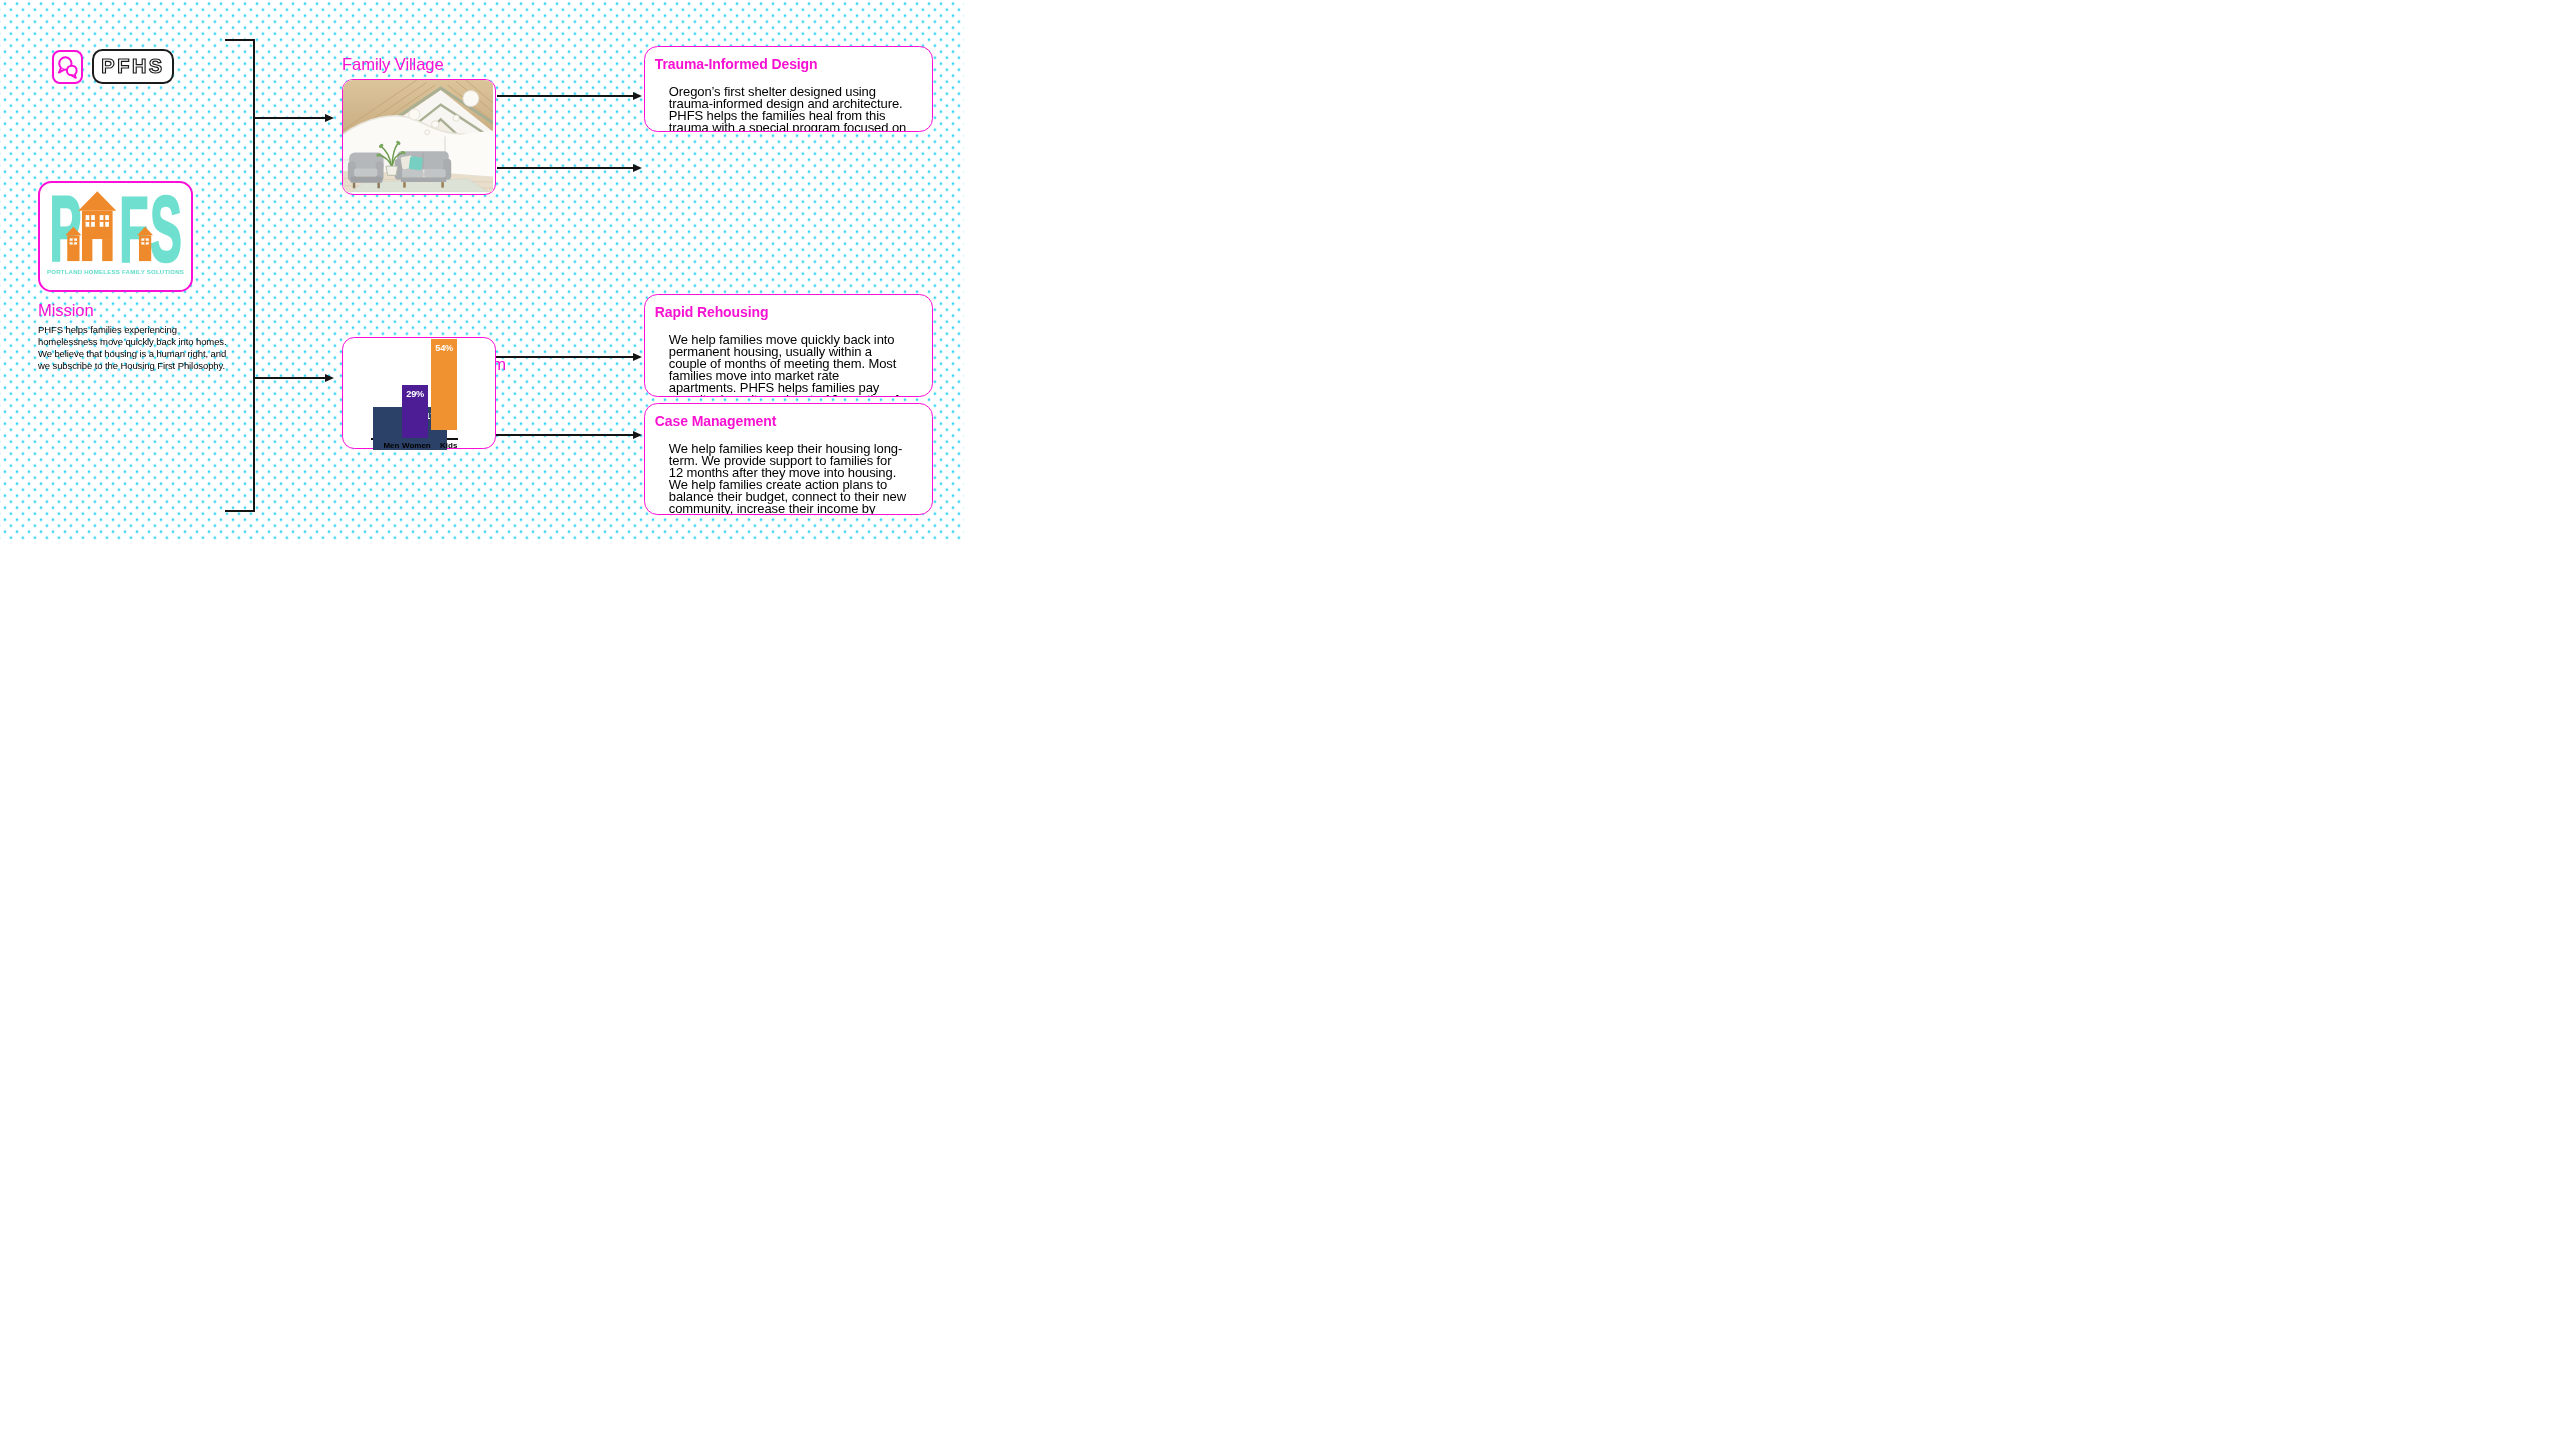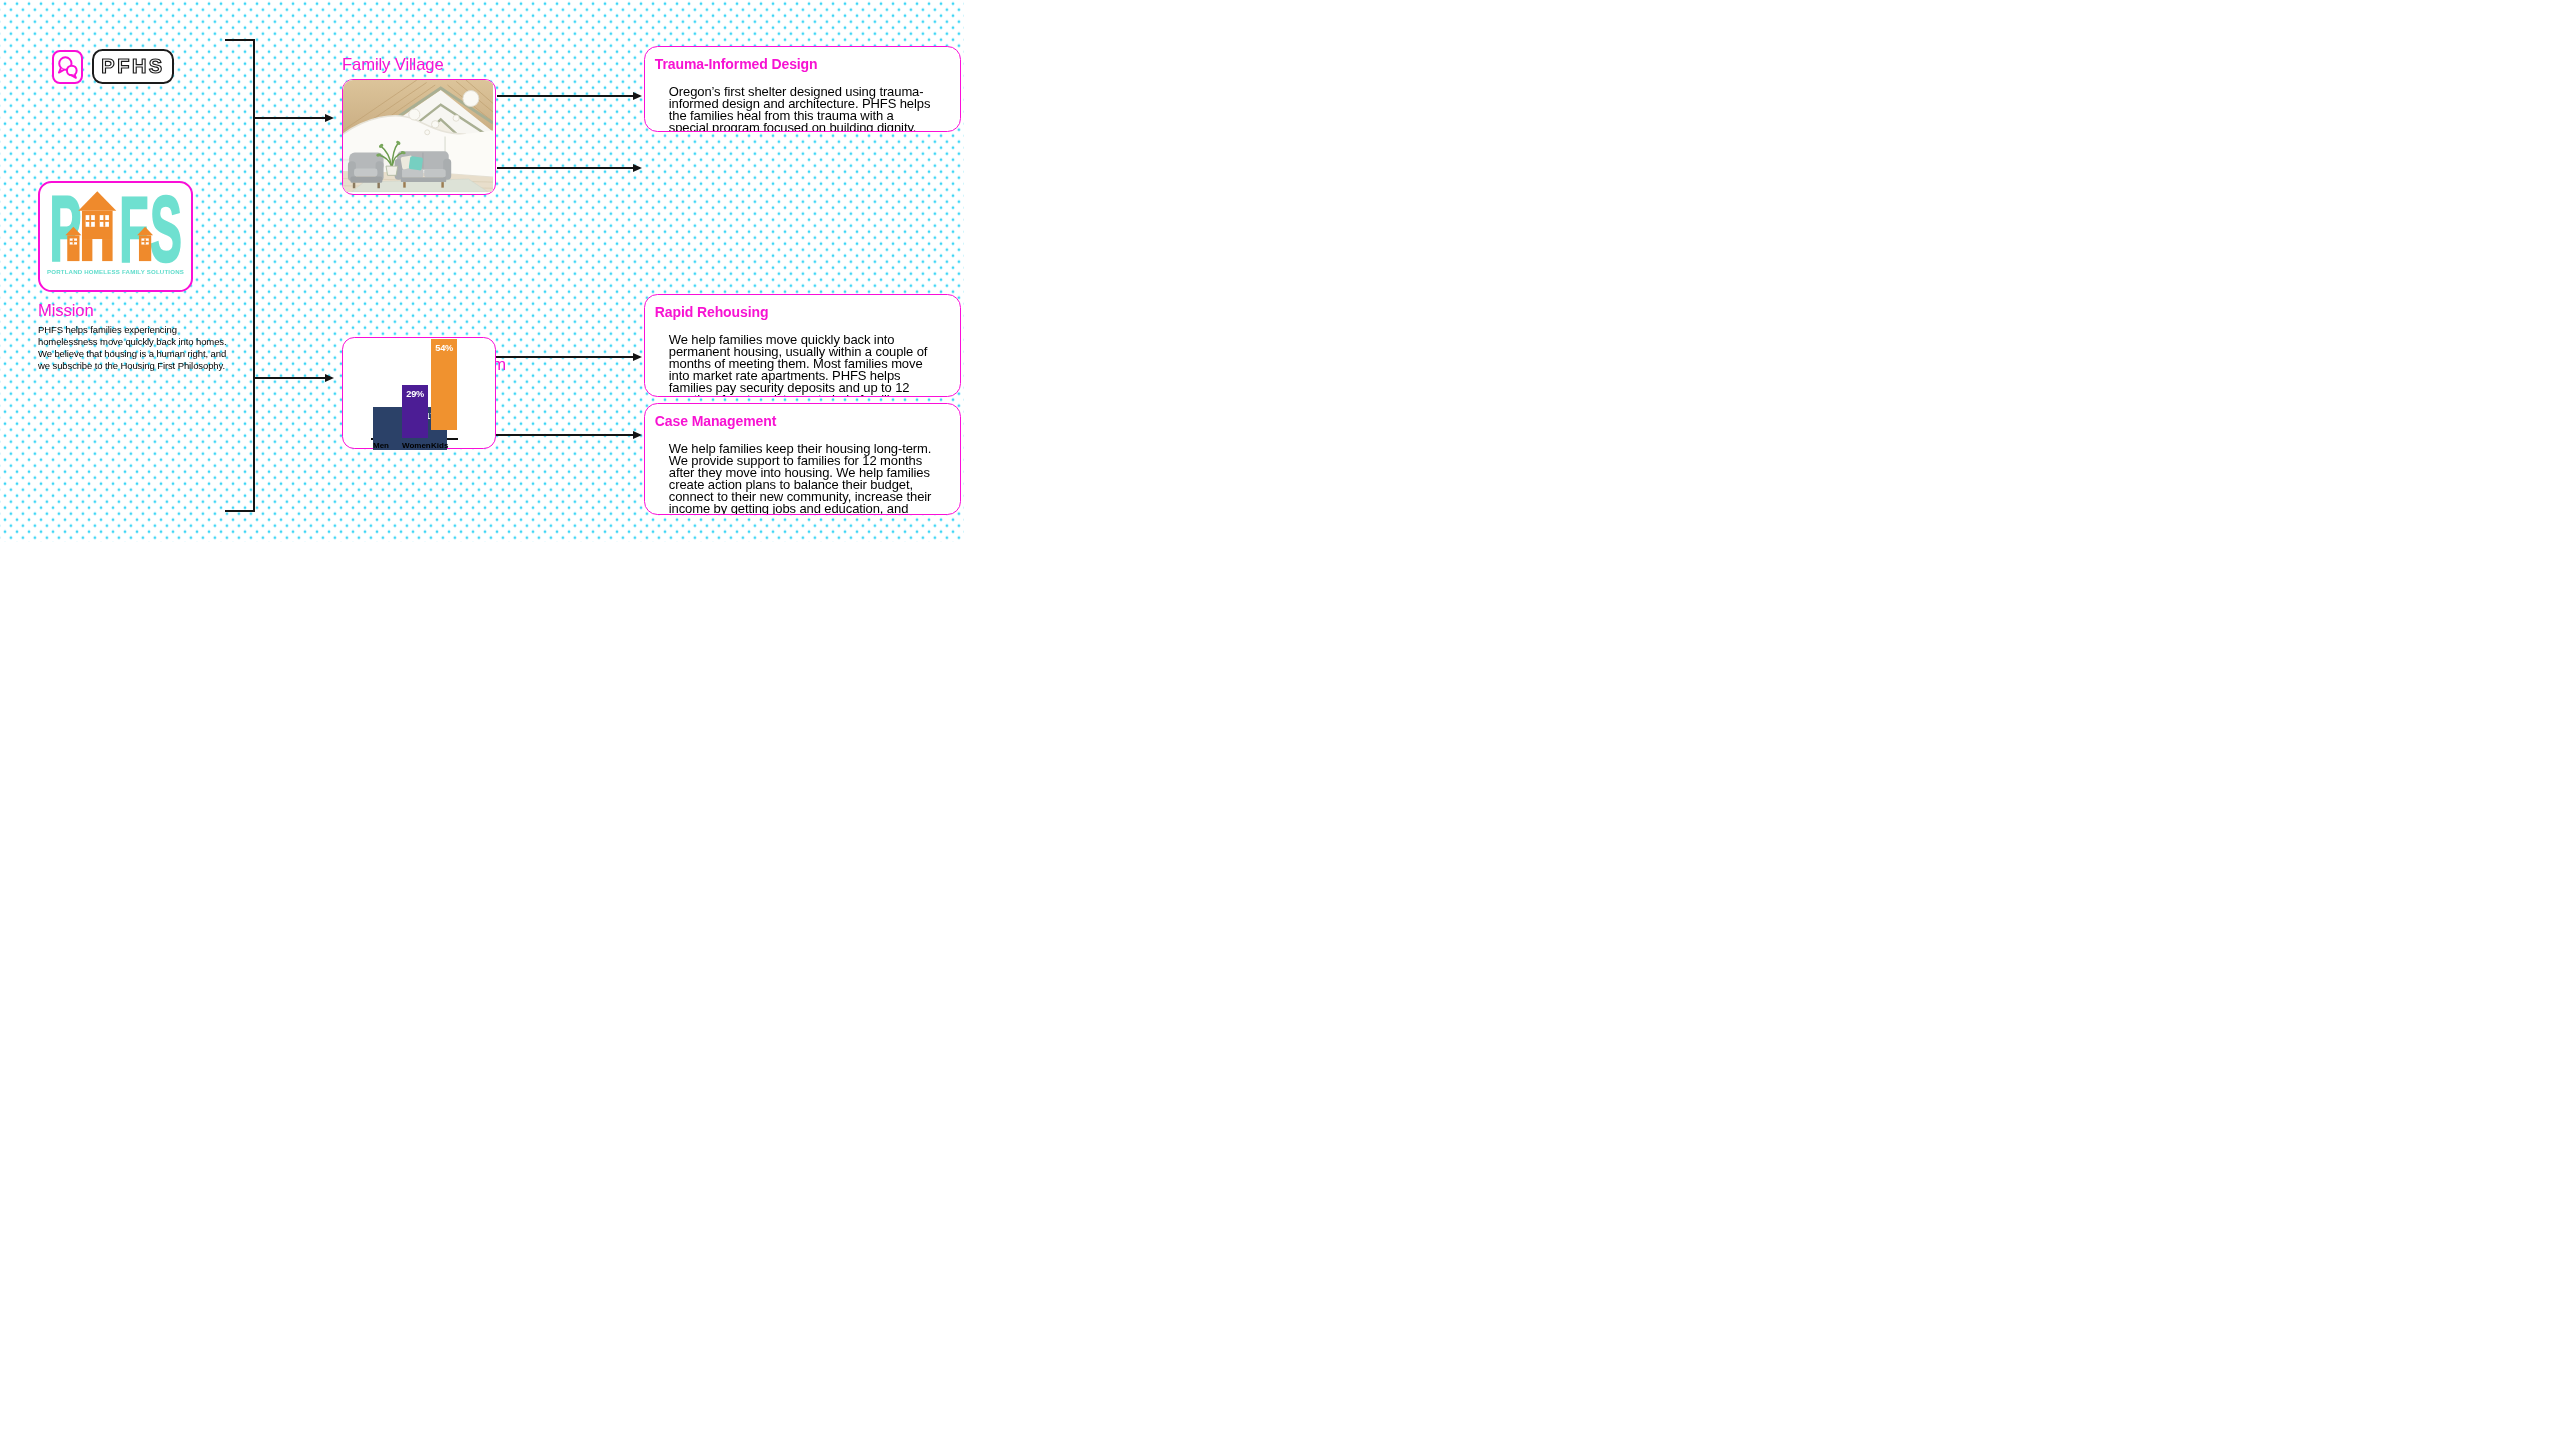--- a/index.html
+++ b/index.html
@@ -29,23 +29,23 @@
   .arrow .shaft{position:absolute;left:0;top:3.4px;height:1.8px;width:100%;background:#141414;}
   .arrow .head{position:absolute;right:-8.6px;top:0;width:0;height:0;border-top:4.3px solid transparent;border-bottom:4.3px solid transparent;border-left:9.2px solid #141414;}
   
   .photo{left:342px;top:79px;width:154px;height:116px;border:1.8px solid #FA0ED8;border-radius:11px;background:#fff;box-sizing:border-box;overflow:hidden;}
   
   .chart-box{left:342px;top:337px;width:154px;height:112px;border:1.8px solid #FA0ED8;border-radius:12.3px;background:#fff;box-sizing:border-box;}
   .chart-inner{position:absolute;inset:0;}
   .axis{position:absolute;left:28px;top:100px;width:87px;height:1.8px;background:#101010;}
   .bar{position:absolute;width:26.4px;text-align:center;}
   .bar .pct{display:block;margin-top:3.7px;color:#fff;font-weight:bold;font-size:9.2px;letter-spacing:-0.2px;}
-  .cat{position:absolute;top:103px;width:26.4px;text-align:left;font-size:8px;font-weight:bold;color:#000;}
-  
-  .card{position:absolute;left:644px;width:317px;border:1.8px solid #FA0ED8;border-radius:13.5px;background:#fff;box-sizing:border-box;padding:8px 9.8px;overflow:hidden;}
+  .cat{position:absolute;top:103px;width:26.4px;text-align:right;font-size:8px;font-weight:bold;color:#000;}
+  
+  .card{position:absolute;left:644px;width:289px;border:1.8px solid #FA0ED8;border-radius:13.5px;background:#fff;box-sizing:border-box;padding:8px 9.8px;overflow:hidden;}
   .card h2{margin:1.2px 0 3.1px 0;font-size:14px;font-weight:bold;color:#F712D2;letter-spacing:-0.1px;}
   .card p{margin:14px;font-size:13px;line-height:12px;font-weight:500;color:#000;letter-spacing:-0.1px;}
 </style>
 </head>
 <body>
 
 <div class="stage">
 
   <div class="abs chat-box">
     <svg width="23.4" height="26" viewBox="0 0 40 44" fill="none">

